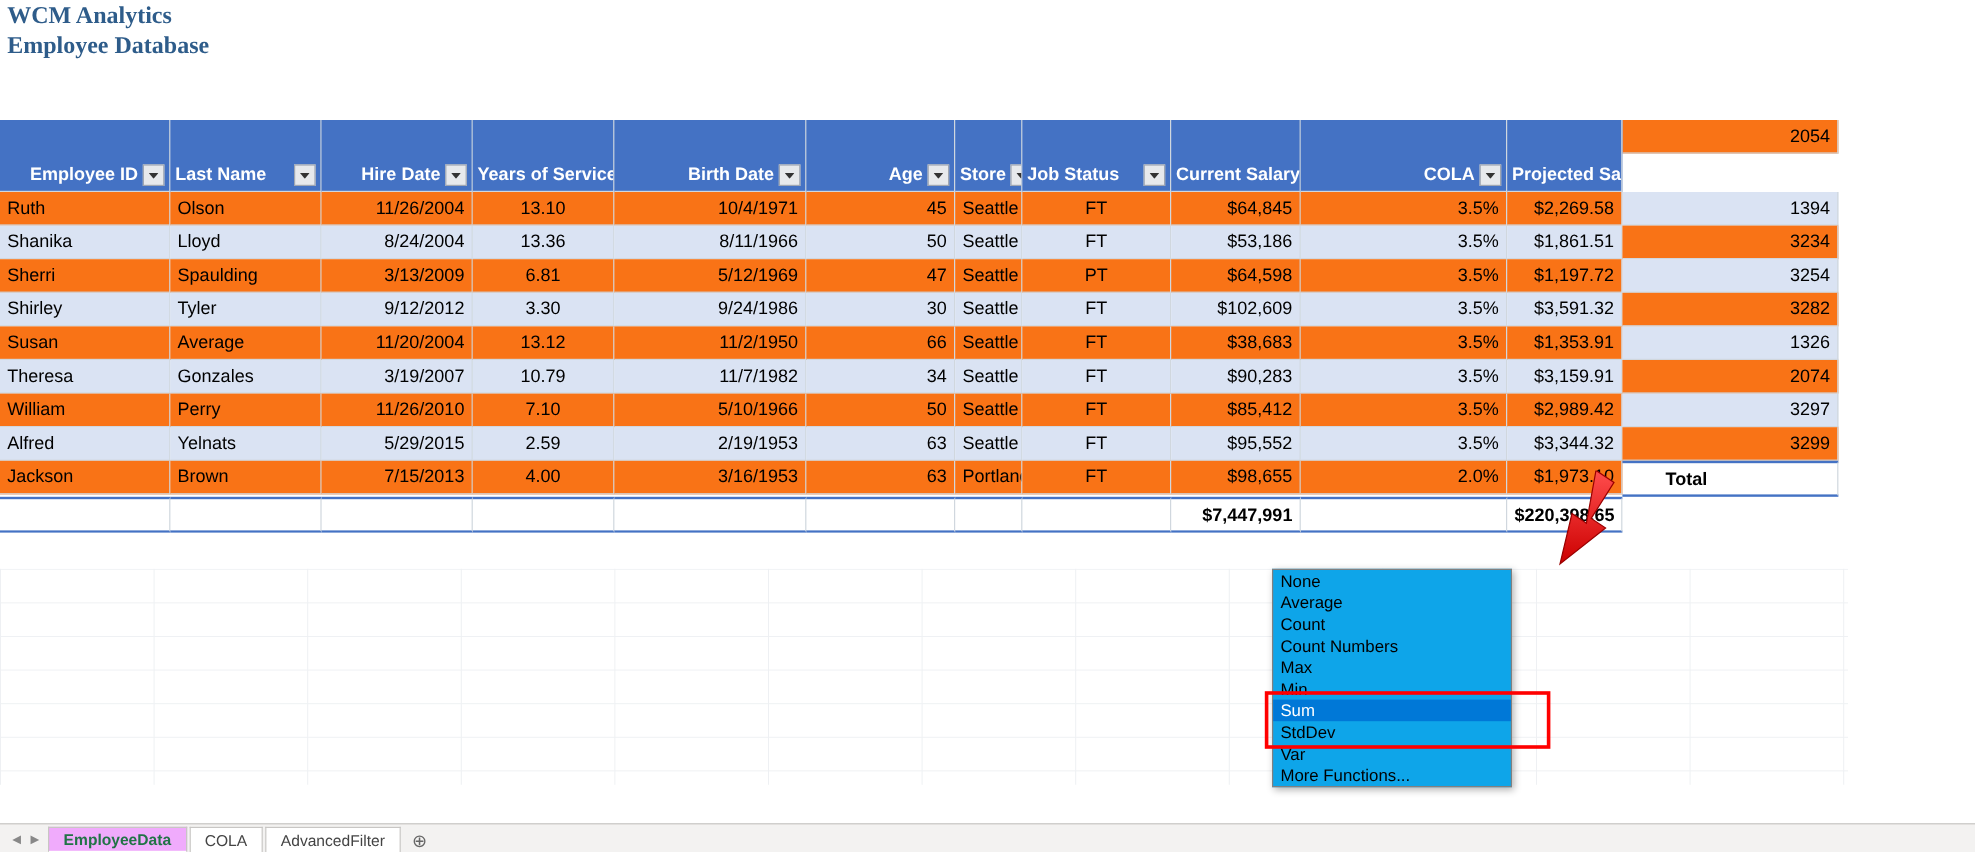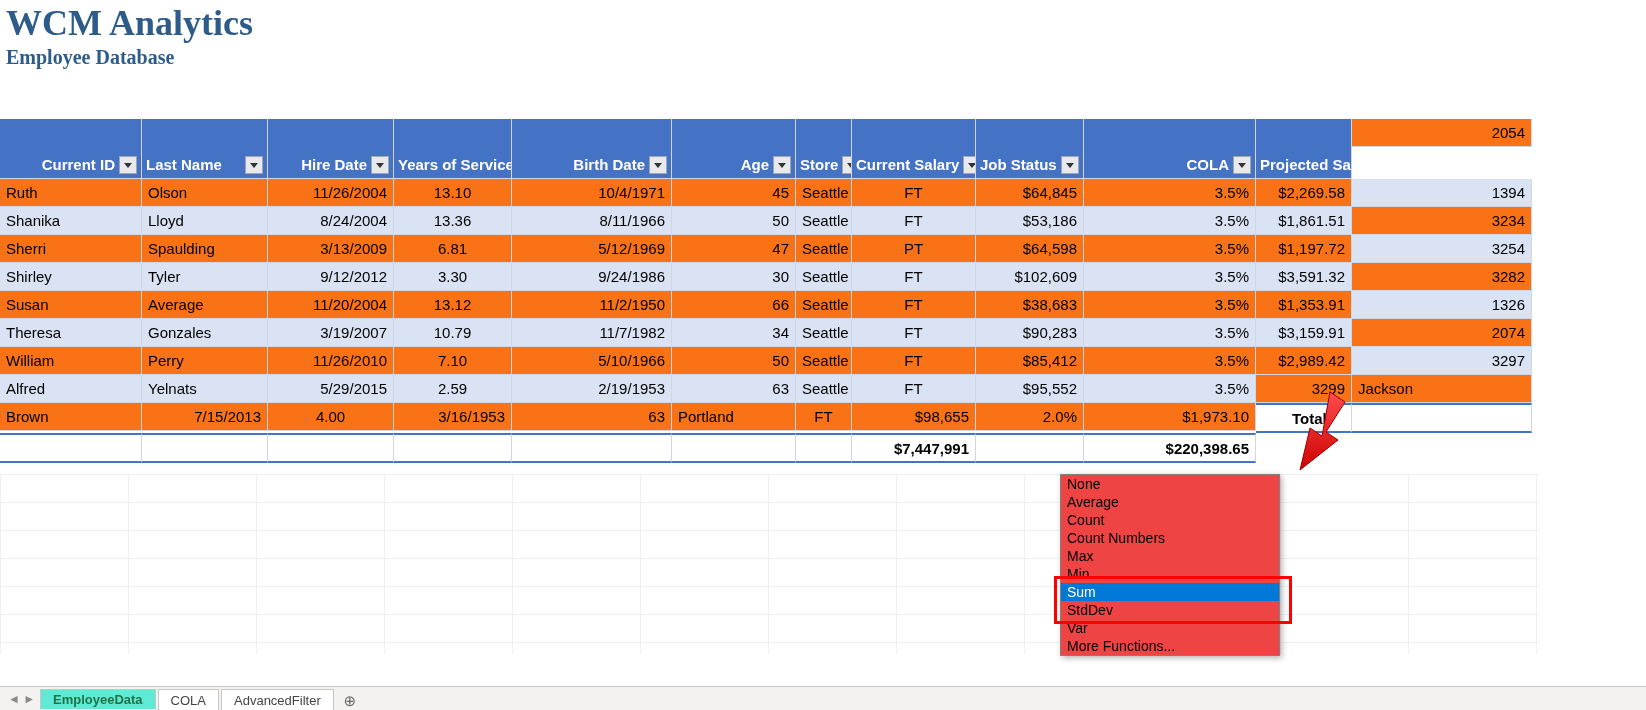--- a/index.html
+++ b/index.html
@@ -1,18 +1,18 @@
 <!DOCTYPE html>
 <html><head>
 <meta charset="utf-8">
 <style>
 * { box-sizing: border-box; margin: 0; padding: 0; }
 body { font-family: "Segoe UI", Arial, sans-serif; font-size: 15px; color: #000; background: #fff; width: 1646px; overflow: hidden; }
 
-.title1 { font-family: Georgia, "Times New Roman", serif; font-size: 36px; font-weight: bold; color: #2e5c8a; padding: 2px 6px; }
+.title1 { font-family: Georgia, "Times New Roman", serif; font-size: 20px; font-weight: bold; color: #2e5c8a; padding: 2px 6px; }
 .title2 { font-family: Georgia, "Times New Roman", serif; font-size: 20px; font-weight: bold; color: #2e5c8a; padding: 0 6px 8px 6px; }
 
 .sheet { display: grid; grid-template-columns: 142px 126px 126px 118px 160px 124px 56px 124px 108px 172px 96px 180px; }
 .cell { border-right: 1px solid #d0d7de; border-bottom: 1px solid #d0d7de; padding: 3px 6px; height: 28px; line-height: 22px; white-space: nowrap; overflow: hidden; }
 .hdr { background: #4472c4; color: #fff; font-weight: bold; height: 60px; line-height: 18px; display: flex; align-items: flex-end; justify-content: space-between; padding: 4px 4px; position: relative; }
 .hdr.right .lbl { text-align: right; flex: 1; }
 .hdr.center .lbl { text-align: left; flex: 1; }
 .hdr .lbl { padding-right: 2px; }
 .filter-btn { width: 18px; height: 18px; background: #e7e9ec; border: 1px solid #9fa6b2; display: flex; align-items: center; justify-content: center; margin-left: 2px; flex-shrink: 0; cursor: pointer; }
 .filter-btn svg { width: 8px; height: 5px; }
@@ -20,50 +20,50 @@
 .r-even { background: #f97316; }
 .r-odd  { background: #dae3f3; }
 .num  { text-align: right; }
 .ctr  { text-align: center; }
 
 .totalrow .cell { border-top: 2px solid #4472c4; border-bottom: 2px solid #4472c4; font-weight: bold; height: 30px; }
 .totalrow .label { text-align: left; padding-left: 36px; }
 
 .ddwrap { position: relative; }
 
-.dropdown { position: absolute; left: 1060px; top: 474px; width: 220px; background: #ef4444; border: 1px solid #808080; box-shadow: 2px 2px 6px rgba(0,0,0,.3); z-index: 50; }
+.dropdown { position: absolute; left: 1060px; top: 474px; width: 200px; background: #0ea5e9; border: 1px solid #808080; box-shadow: 2px 2px 6px rgba(0,0,0,.3); z-index: 50; }
 .dd-item { padding: 1px 6px; font-size: 14px; cursor: pointer; white-space: nowrap; }
 .dd-item.sel { background: #0078d7; color: #fff; }
 
 .redbox { position: absolute; left: 1054px; top: 576px; width: 238px; height: 48px; border: 3px solid #ff0000; z-index: 60; pointer-events: none; }
 
 .arrow { position: absolute; left: 1290px; top: 392px; z-index: 70; pointer-events: none; }
 .arrow svg { width: 60px; height: 80px; }
 
 .tabs { position: absolute; bottom: 0; left: 0; right: 0; height: 24px; background: #f3f2f1; border-top: 1px solid #c8c6c4; display: flex; align-items: flex-end; padding-left: 40px; }
 .tab { border: 1px solid #c8c6c4; border-bottom: none; background: #fff; padding: 2px 12px; font-size: 13px; margin-right: 2px; cursor: pointer; display: flex; align-items: center; }
-.tab.active { font-weight: bold; color: #217346; background: #5eead4; border-bottom: 2px solid #fff; margin-bottom: -1px; }
+.tab.active { font-weight: bold; color: #217346; background: #f0abfc; border-bottom: 2px solid #fff; margin-bottom: -1px; }
 .tab.inactive { color: #444; }
 .newtab { width: 28px; display: flex; justify-content: center; align-items: center; color: #666; border: none; background: transparent; cursor: pointer; }
 .nav-tri { position: absolute; left: 8px; bottom: 4px; color: #888; font-size: 12px; display: flex; gap: 8px; }
 
 .gridfill { position: absolute; top: 474px; left: 0; width: 1540px; height: 180px;
   background-image: linear-gradient(#d0d7de 1px, transparent 1px), linear-gradient(90deg, #d0d7de 1px, transparent 1px);
   background-size: 128px 28px, 128px 28px; background-position: 0 0; opacity: .35; pointer-events: none; z-index: 0; }
 </style>
 </head>
 <body>
 
 <div class="title1">WCM Analytics</div>
 <div class="title2">Employee Database</div>
 <div style="height:42px;"></div>
 
 <div class="sheet" id="sheet">
     <div class="cell hdr right">
-      <span class="lbl">Current ID</span>
+      <span class="lbl">Employee ID</span>
       <span class="filter-btn">
         <svg viewBox="0 0 10 6">
           <polygon points="0,0 10,0 5,6" fill="#333"></polygon>
         </svg>
       </span>
     </div>
     <div class="cell hdr ">
       <span class="lbl">Last Name</span>
       <span class="filter-btn">
         <svg viewBox="0 0 10 6">
@@ -104,30 +104,30 @@
       </span>
     </div>
     <div class="cell hdr ">
       <span class="lbl">Store</span>
       <span class="filter-btn">
         <svg viewBox="0 0 10 6">
           <polygon points="0,0 10,0 5,6" fill="#333"></polygon>
         </svg>
       </span>
     </div>
-    <div class="cell hdr right">
-      <span class="lbl">Current Salary</span>
-      <span class="filter-btn">
-        <svg viewBox="0 0 10 6">
-          <polygon points="0,0 10,0 5,6" fill="#333"></polygon>
-        </svg>
-      </span>
-    </div>
     <div class="cell hdr center">
       <span class="lbl">Job Status</span>
+      <span class="filter-btn">
+        <svg viewBox="0 0 10 6">
+          <polygon points="0,0 10,0 5,6" fill="#333"></polygon>
+        </svg>
+      </span>
+    </div>
+    <div class="cell hdr right">
+      <span class="lbl">Current Salary</span>
       <span class="filter-btn">
         <svg viewBox="0 0 10 6">
           <polygon points="0,0 10,0 5,6" fill="#333"></polygon>
         </svg>
       </span>
     </div>
     <div class="cell hdr right">
       <span class="lbl">COLA</span>
       <span class="filter-btn">
         <svg viewBox="0 0 10 6">
@@ -226,20 +226,21 @@
     <div class="cell r-odd ">Alfred</div>
     <div class="cell r-odd ">Yelnats</div>
     <div class="cell r-odd num">5/29/2015</div>
     <div class="cell r-odd ctr">2.59</div>
     <div class="cell r-odd num">2/19/1953</div>
     <div class="cell r-odd num">63</div>
     <div class="cell r-odd ">Seattle</div>
     <div class="cell r-odd ctr">FT</div>
     <div class="cell r-odd num">$95,552</div>
     <div class="cell r-odd num">3.5%</div>
+    <div class="cell r-odd num">$3,344.32</div>
     <div class="cell r-even num">3299</div>
     <div class="cell r-even ">Jackson</div>
     <div class="cell r-even ">Brown</div>
     <div class="cell r-even num">7/15/2013</div>
     <div class="cell r-even ctr">4.00</div>
     <div class="cell r-even num">3/16/1953</div>
     <div class="cell r-even num">63</div>
     <div class="cell r-even ">Portland</div>
     <div class="cell r-even ctr">FT</div>
     <div class="cell r-even num">$98,655</div>

